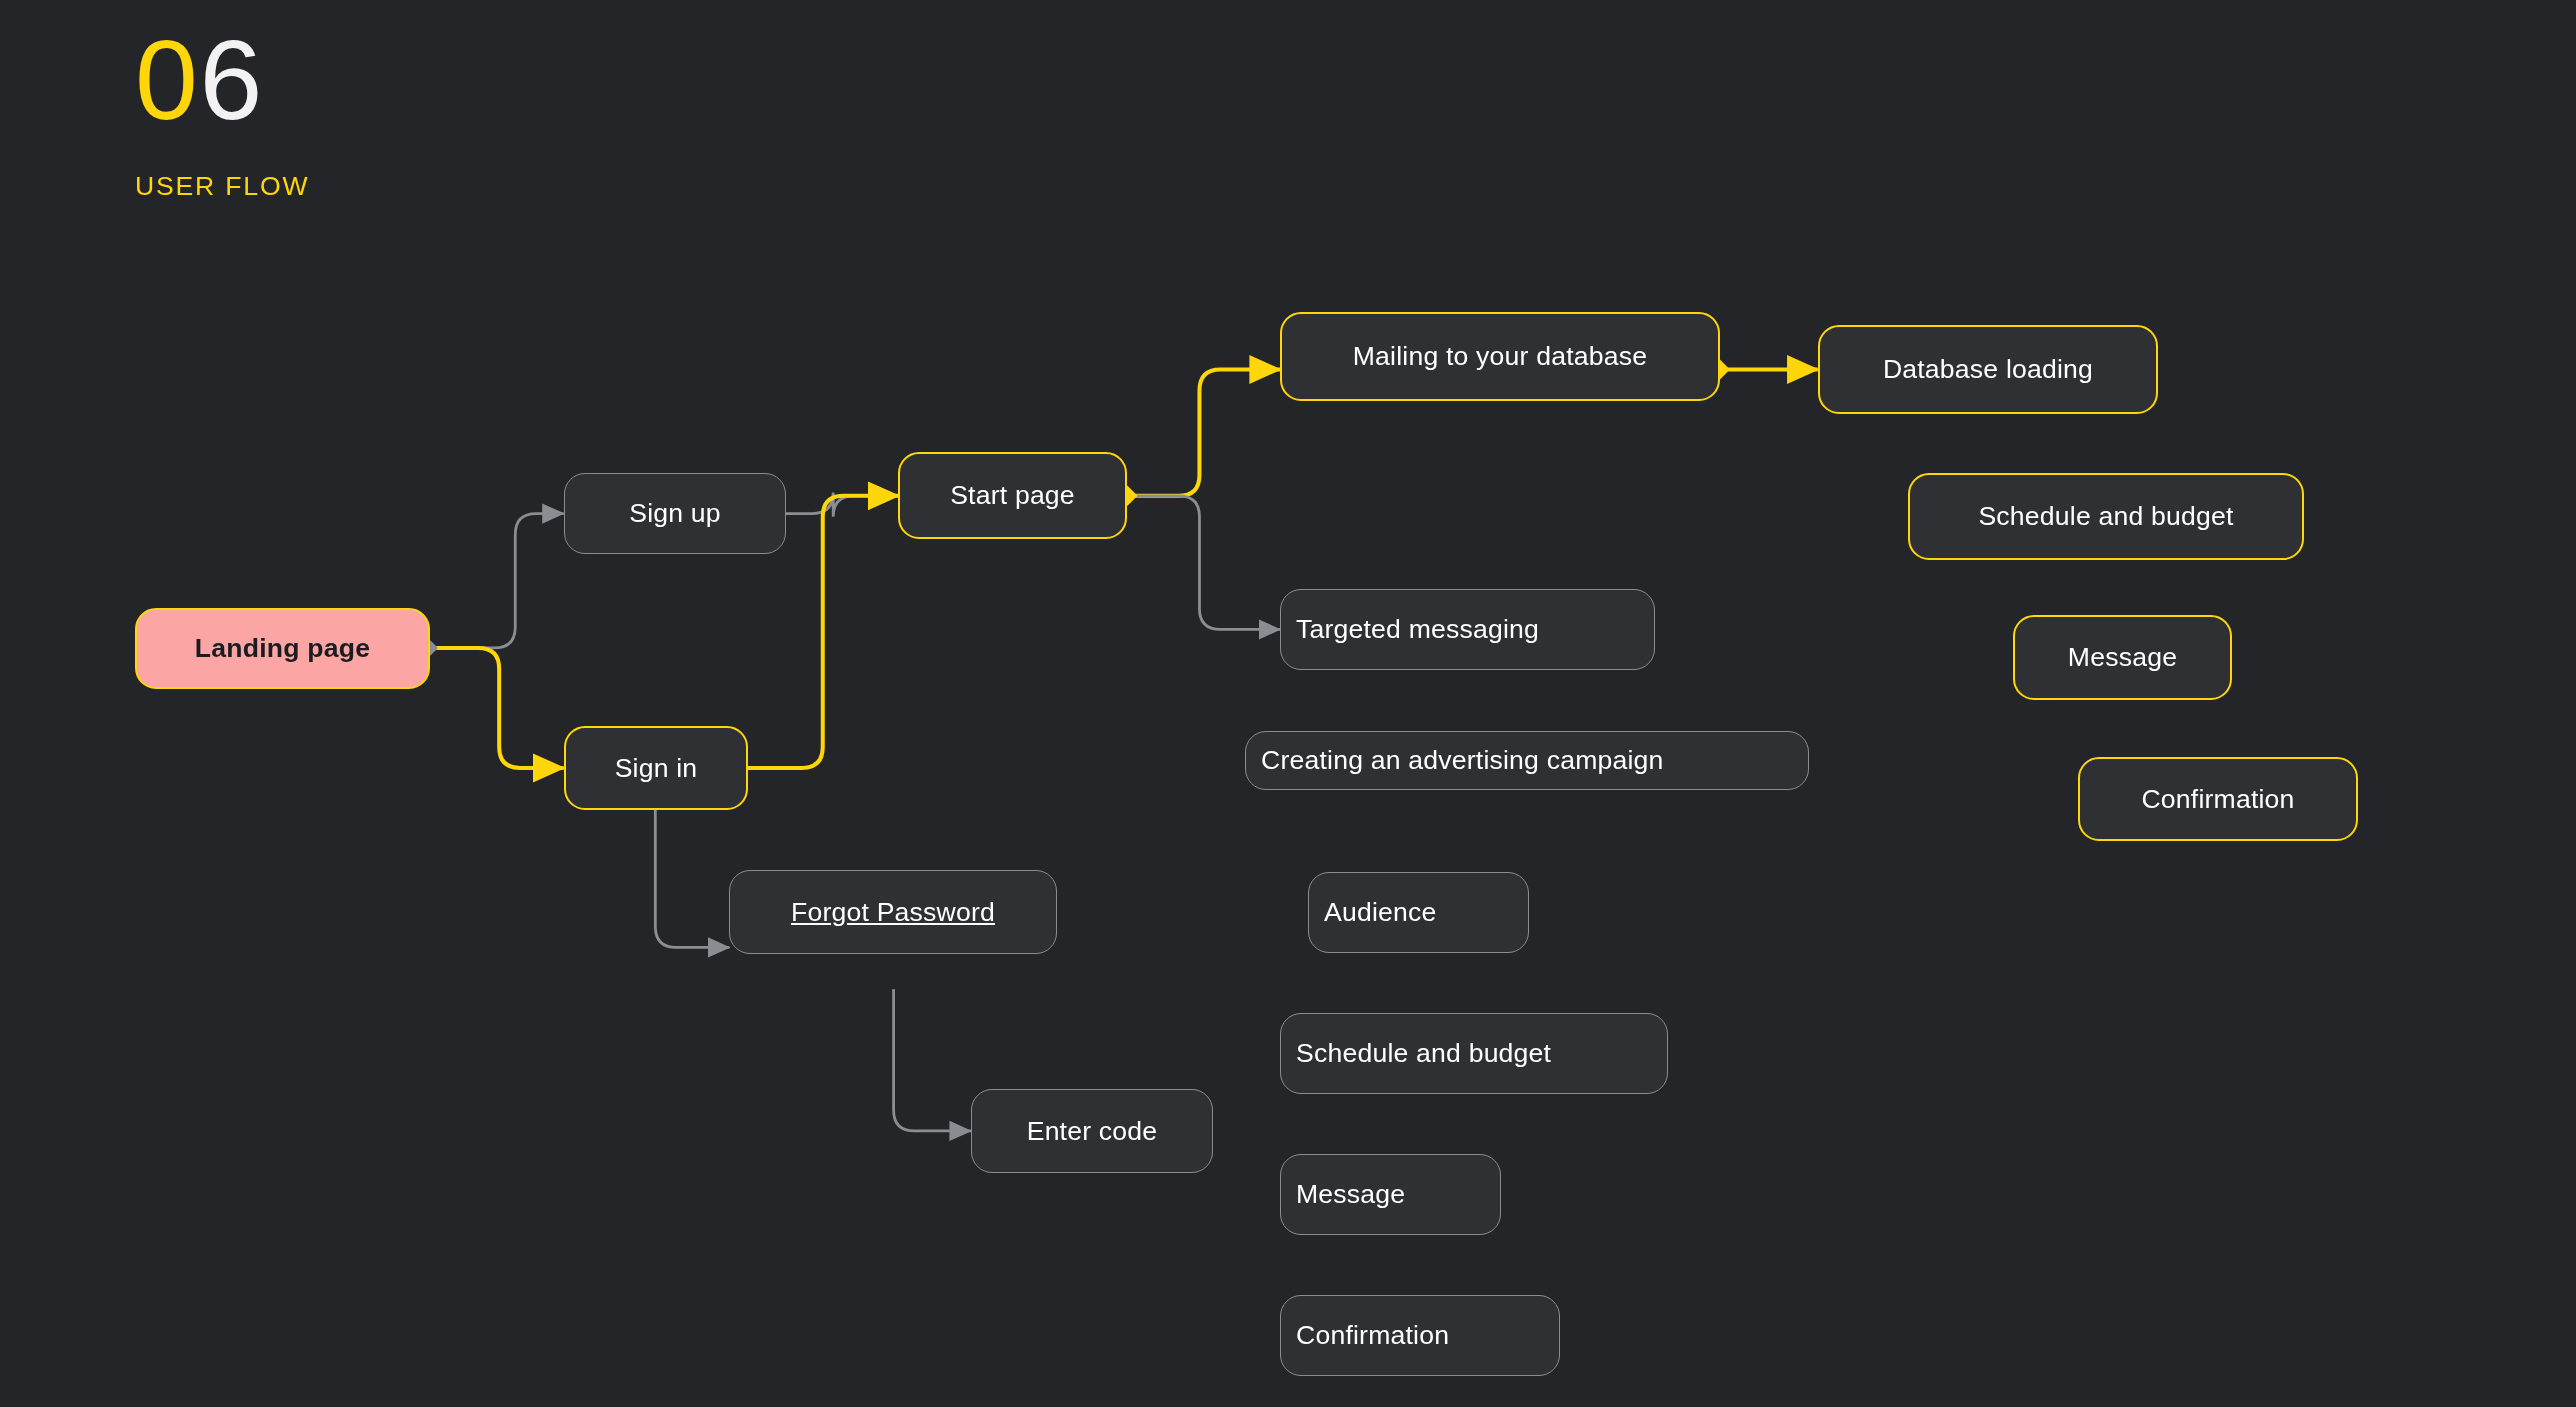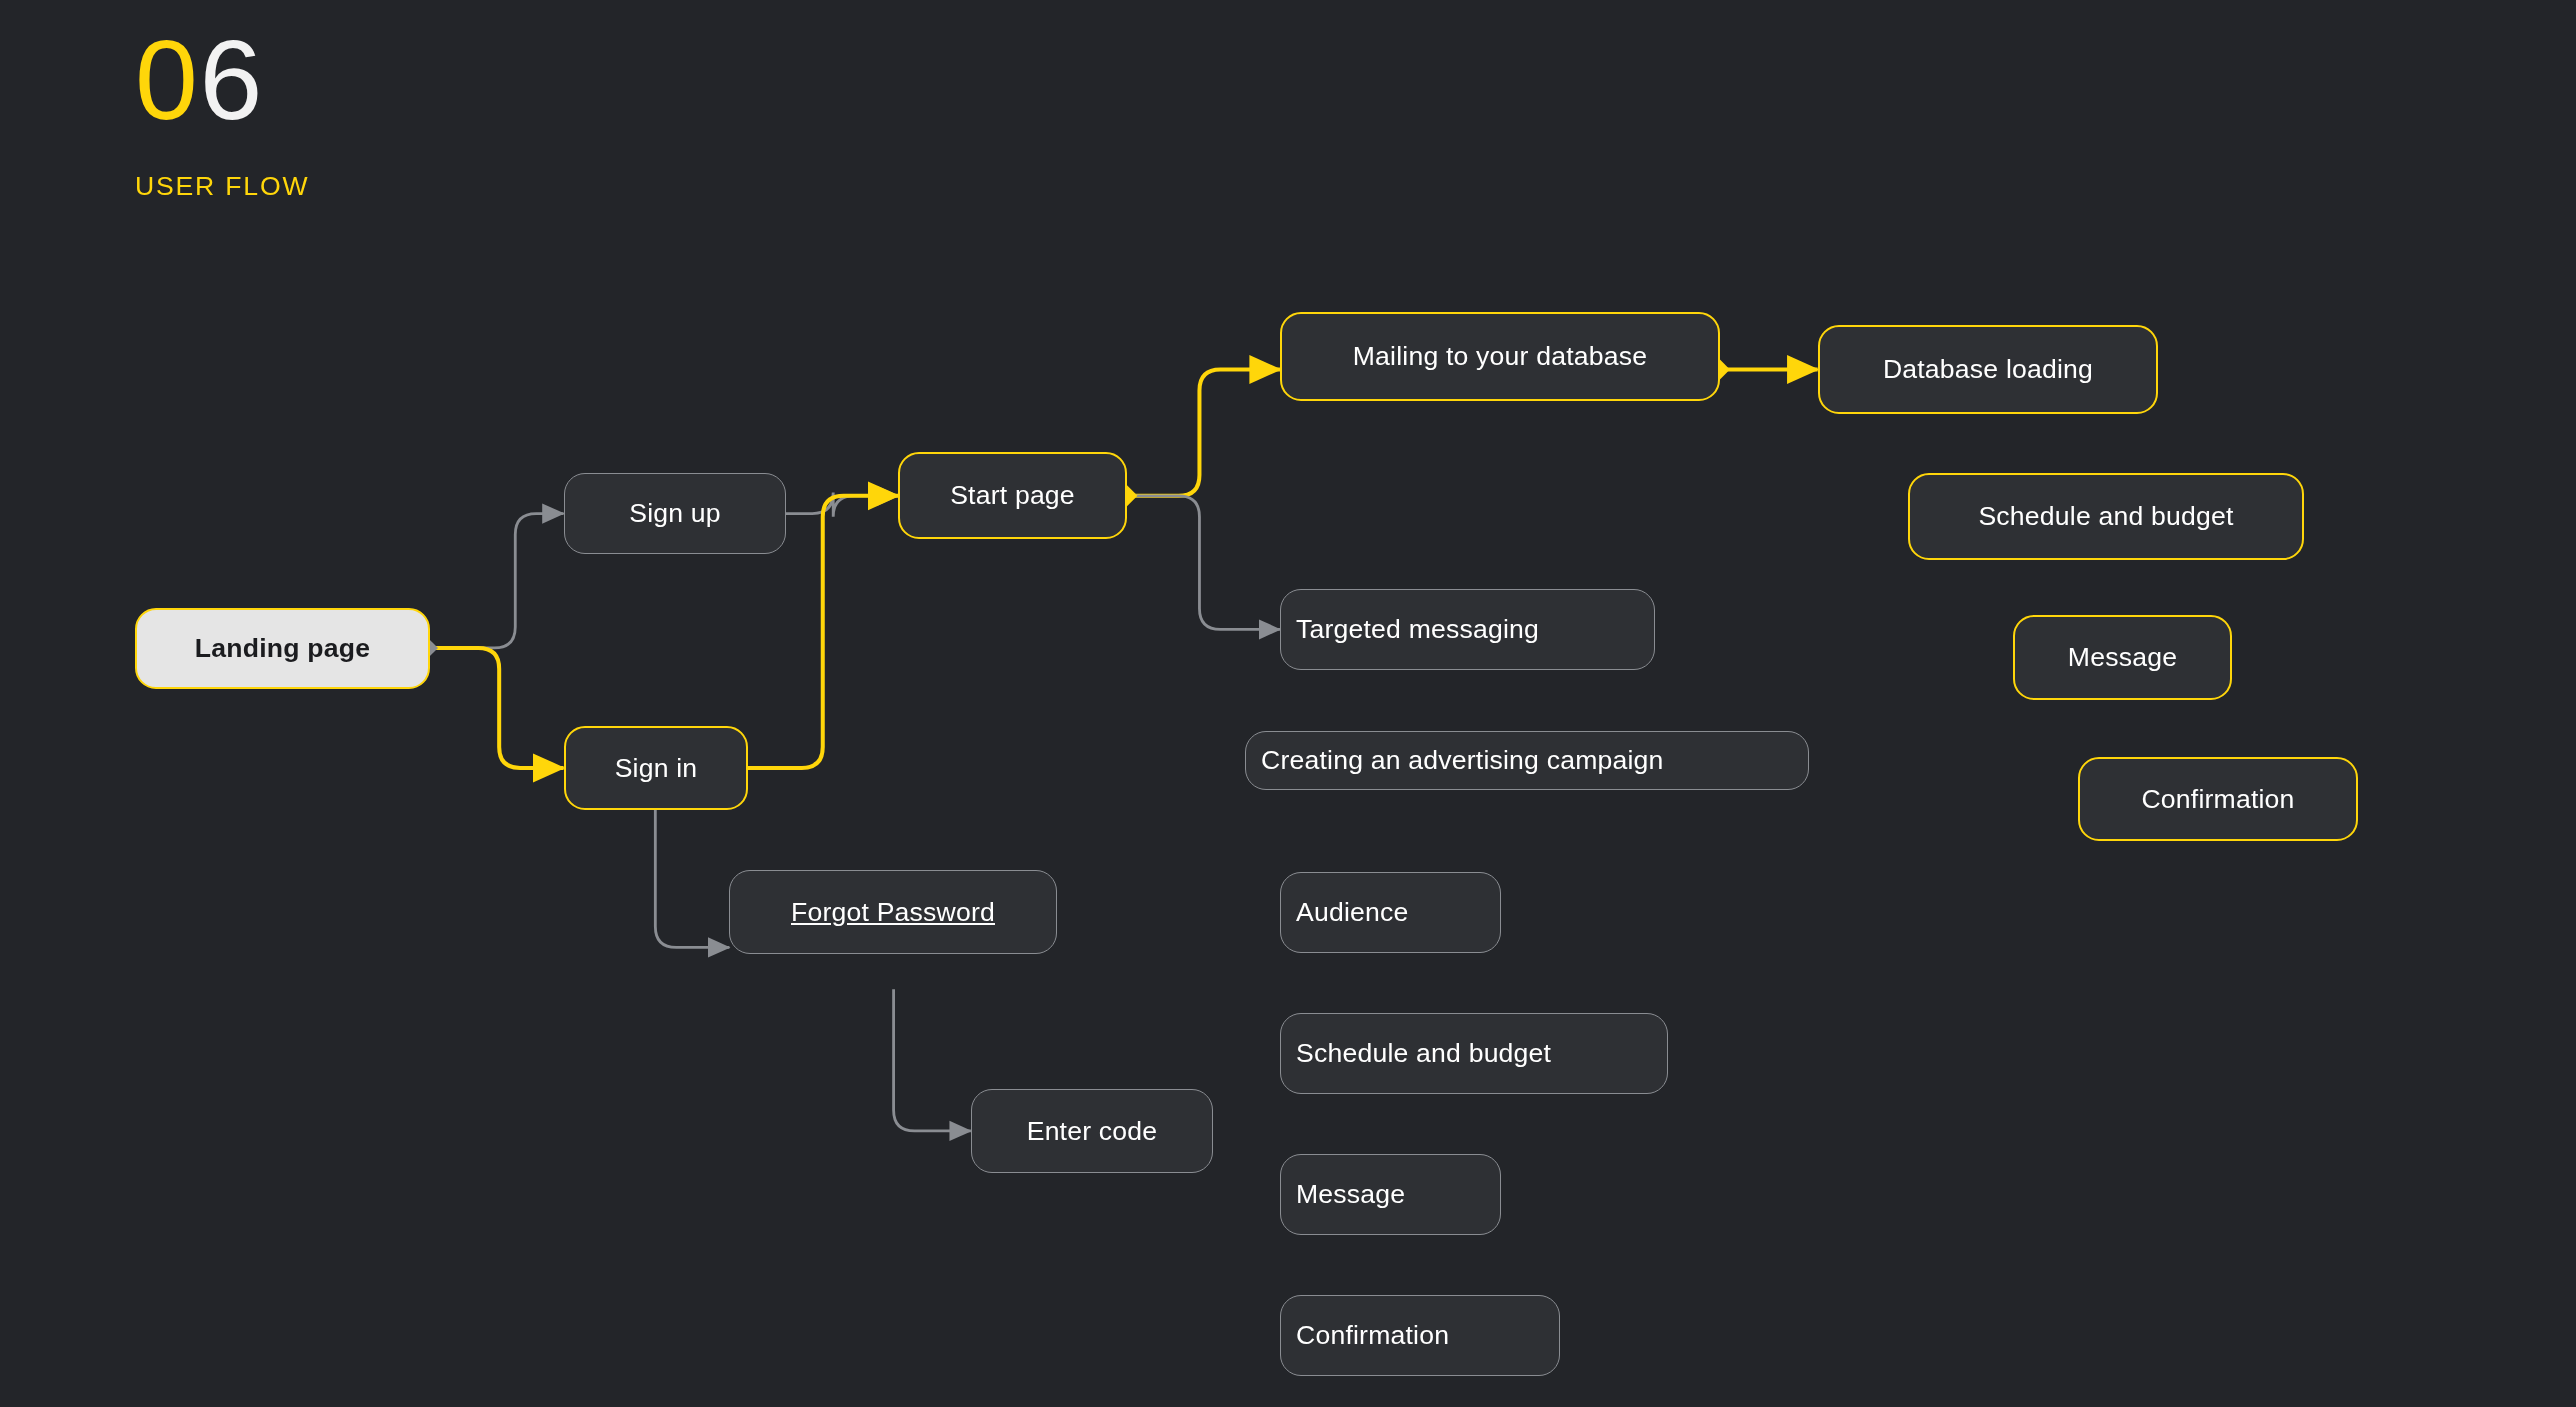--- a/index.html
+++ b/index.html
@@ -60,21 +60,21 @@
     background: #2e3034;
     color: #ffffff;
     font-size: 26.6px;
     font-weight: 400;
     letter-spacing: 0.2px;
     white-space: nowrap;
   }
   .node.gray   { border: 1.6px solid #8a8d92; }
   .node.yellow { border: 2.4px solid #FFD60A; }
   .node.filled {
-    background: #e5e5e5;
+    background: #fca5a5;
     border: 2.4px solid #FFD60A;
     color: #1b1c1f;
     font-weight: 700;
   }
   .node.align-left   { justify-content: flex-start; padding-left: 15px; }
   .node.align-center { justify-content: center; padding: 0 21px; }
 </style>
 </head>
 <body>
 
@@ -138,21 +138,21 @@
       </div>
       <div class="node yellow align-center" style="left: 1818px; top: 325px; width: 340px; height: 89px; text-align: right;">
         <span>Database loading</span>
       </div>
       <div class="node gray align-left" style="left: 1280px; top: 589px; width: 375px; height: 81px;">
         <span>Targeted messaging</span>
       </div>
       <div class="node gray align-left" style="left: 1232px; top: 731px; width: 564px; height: 59px; margin-left: 13px;">
         <span>Creating an advertising campaign</span>
       </div>
-      <div class="node gray align-left" style="left: 1280px; top: 872px; width: 221px; height: 81px;">
+      <div class="node gray align-left" style="left: 1308px; top: 872px; width: 221px; height: 81px;">
         <span>Audience</span>
       </div>
       <div class="node gray align-left" style="left: 1280px; top: 1013px; width: 388px; height: 81px;">
         <span>Schedule and budget</span>
       </div>
       <div class="node gray align-left" style="left: 1280px; top: 1154px; width: 221px; height: 81px;">
         <span>Message</span>
       </div>
       <div class="node gray align-left" style="left: 1280px; top: 1295px; width: 280px; height: 81px;">
         <span>Confirmation</span>

